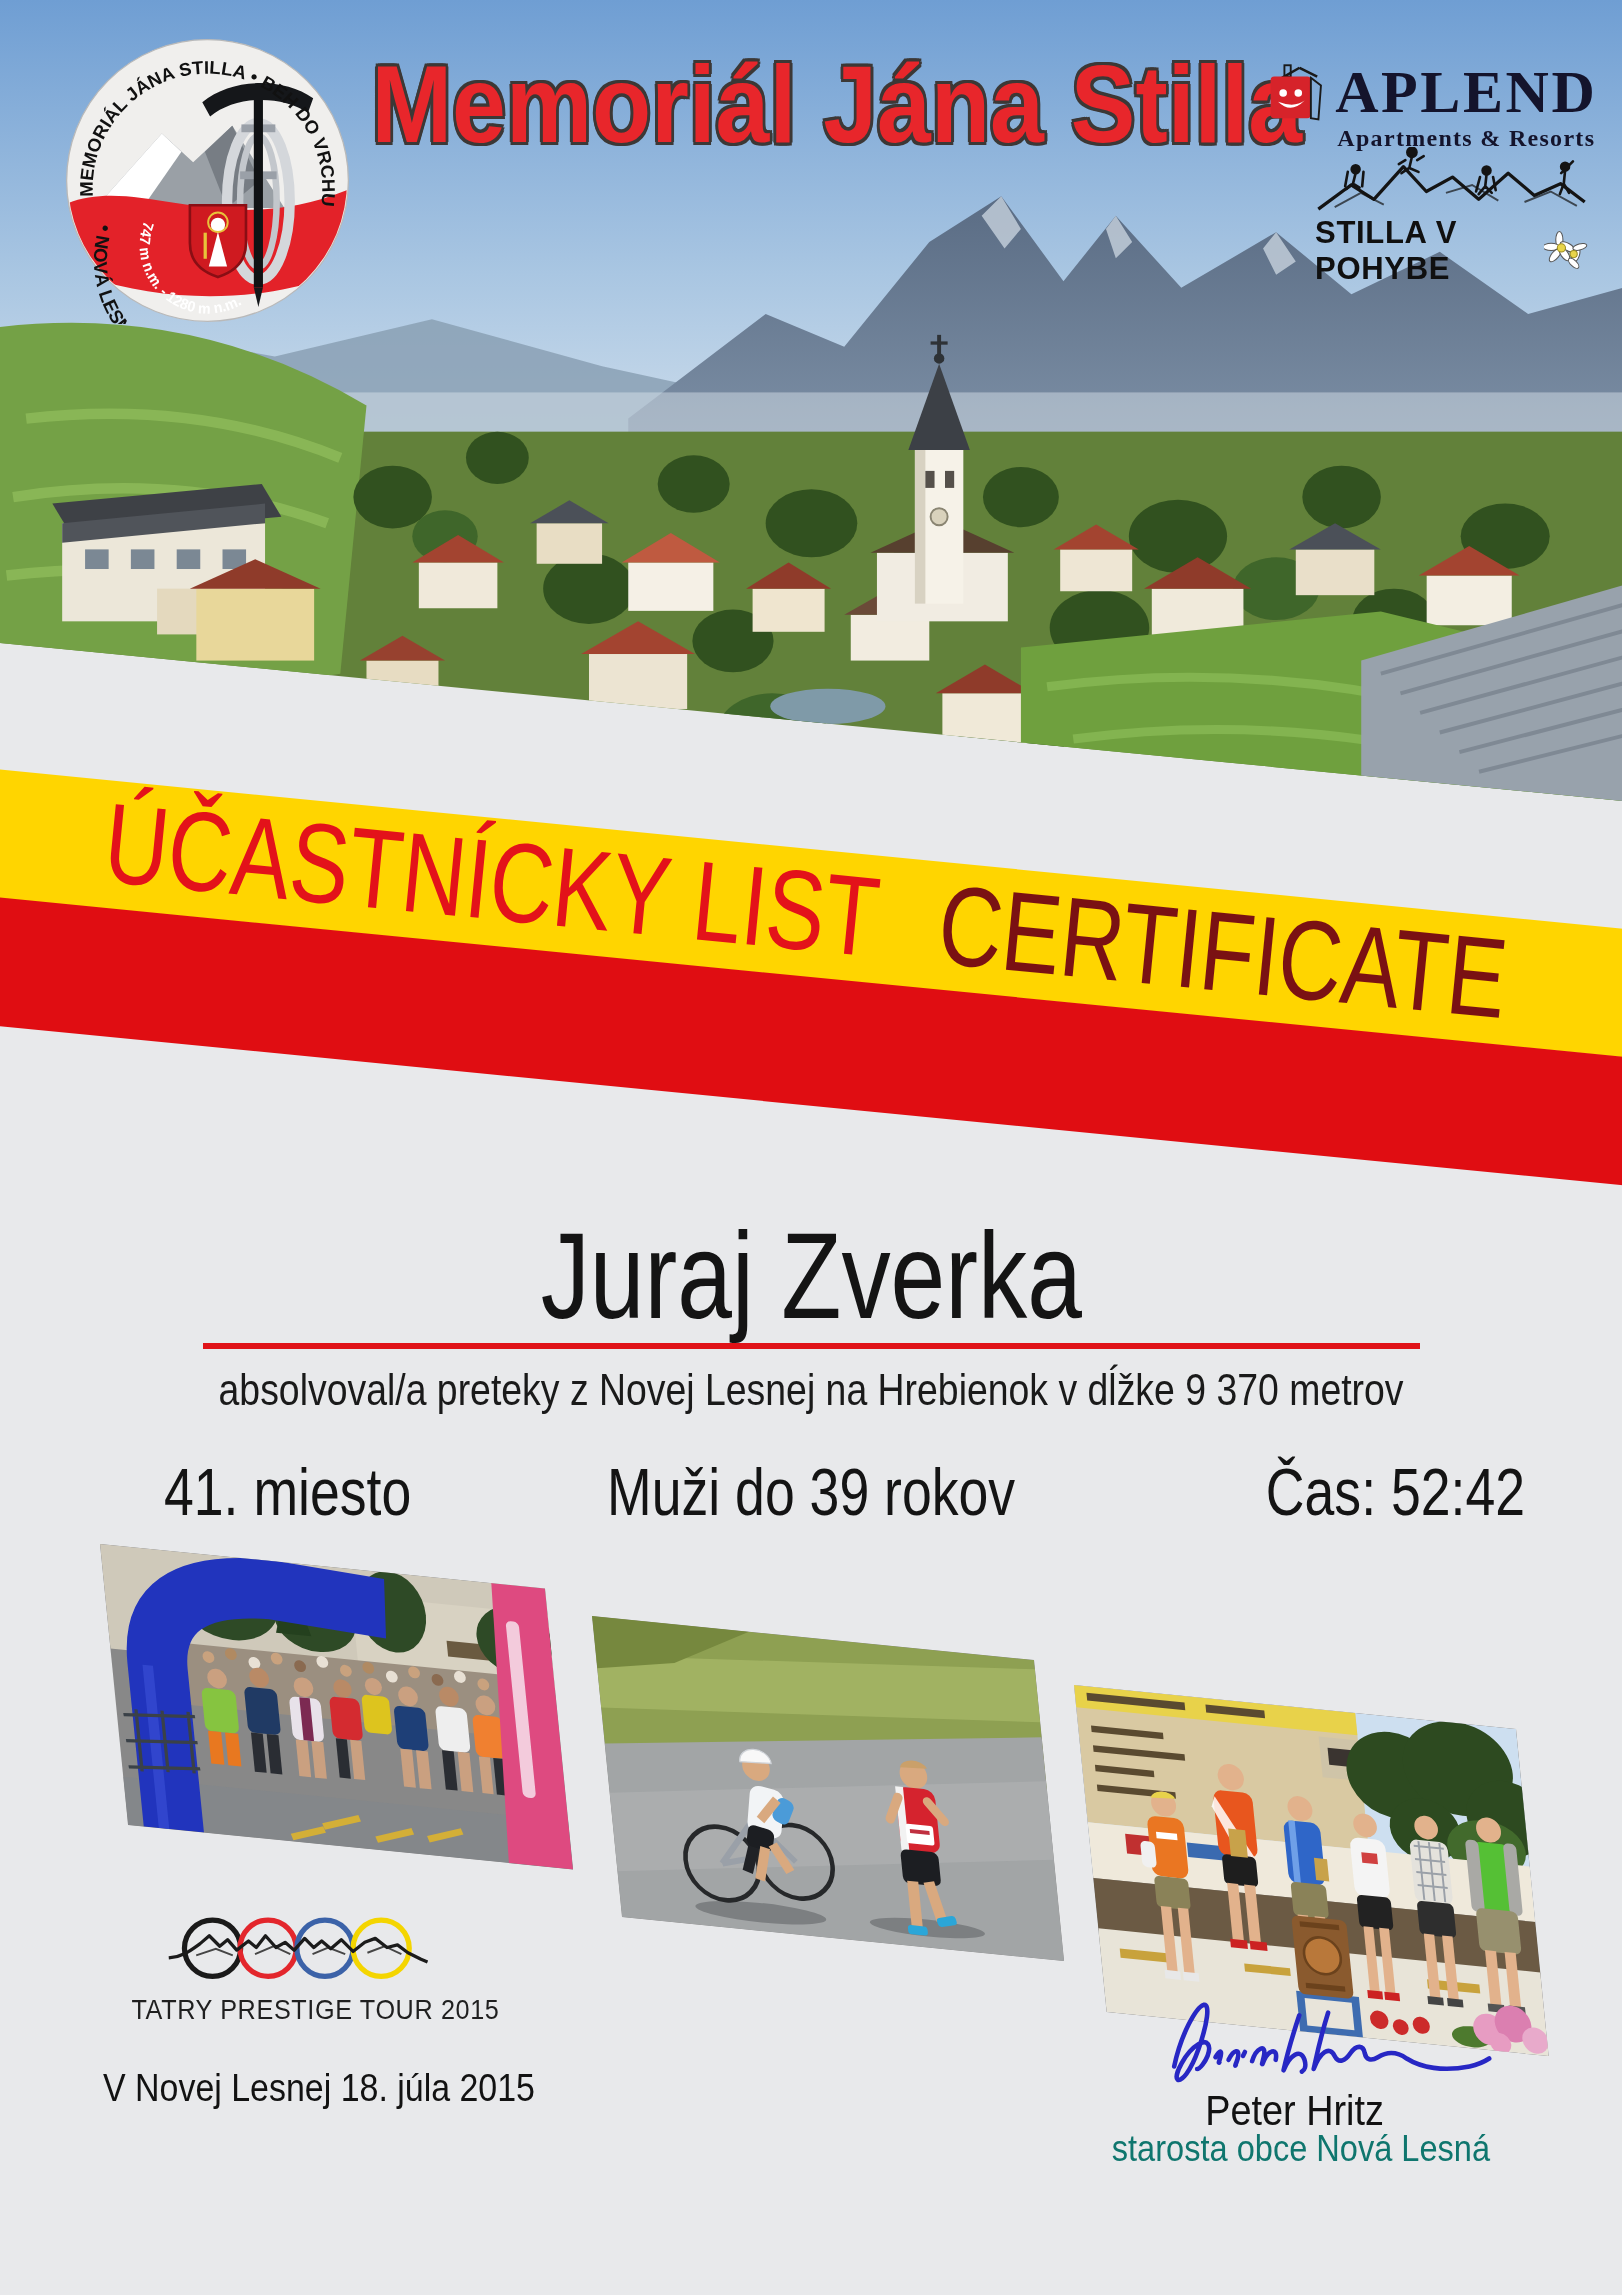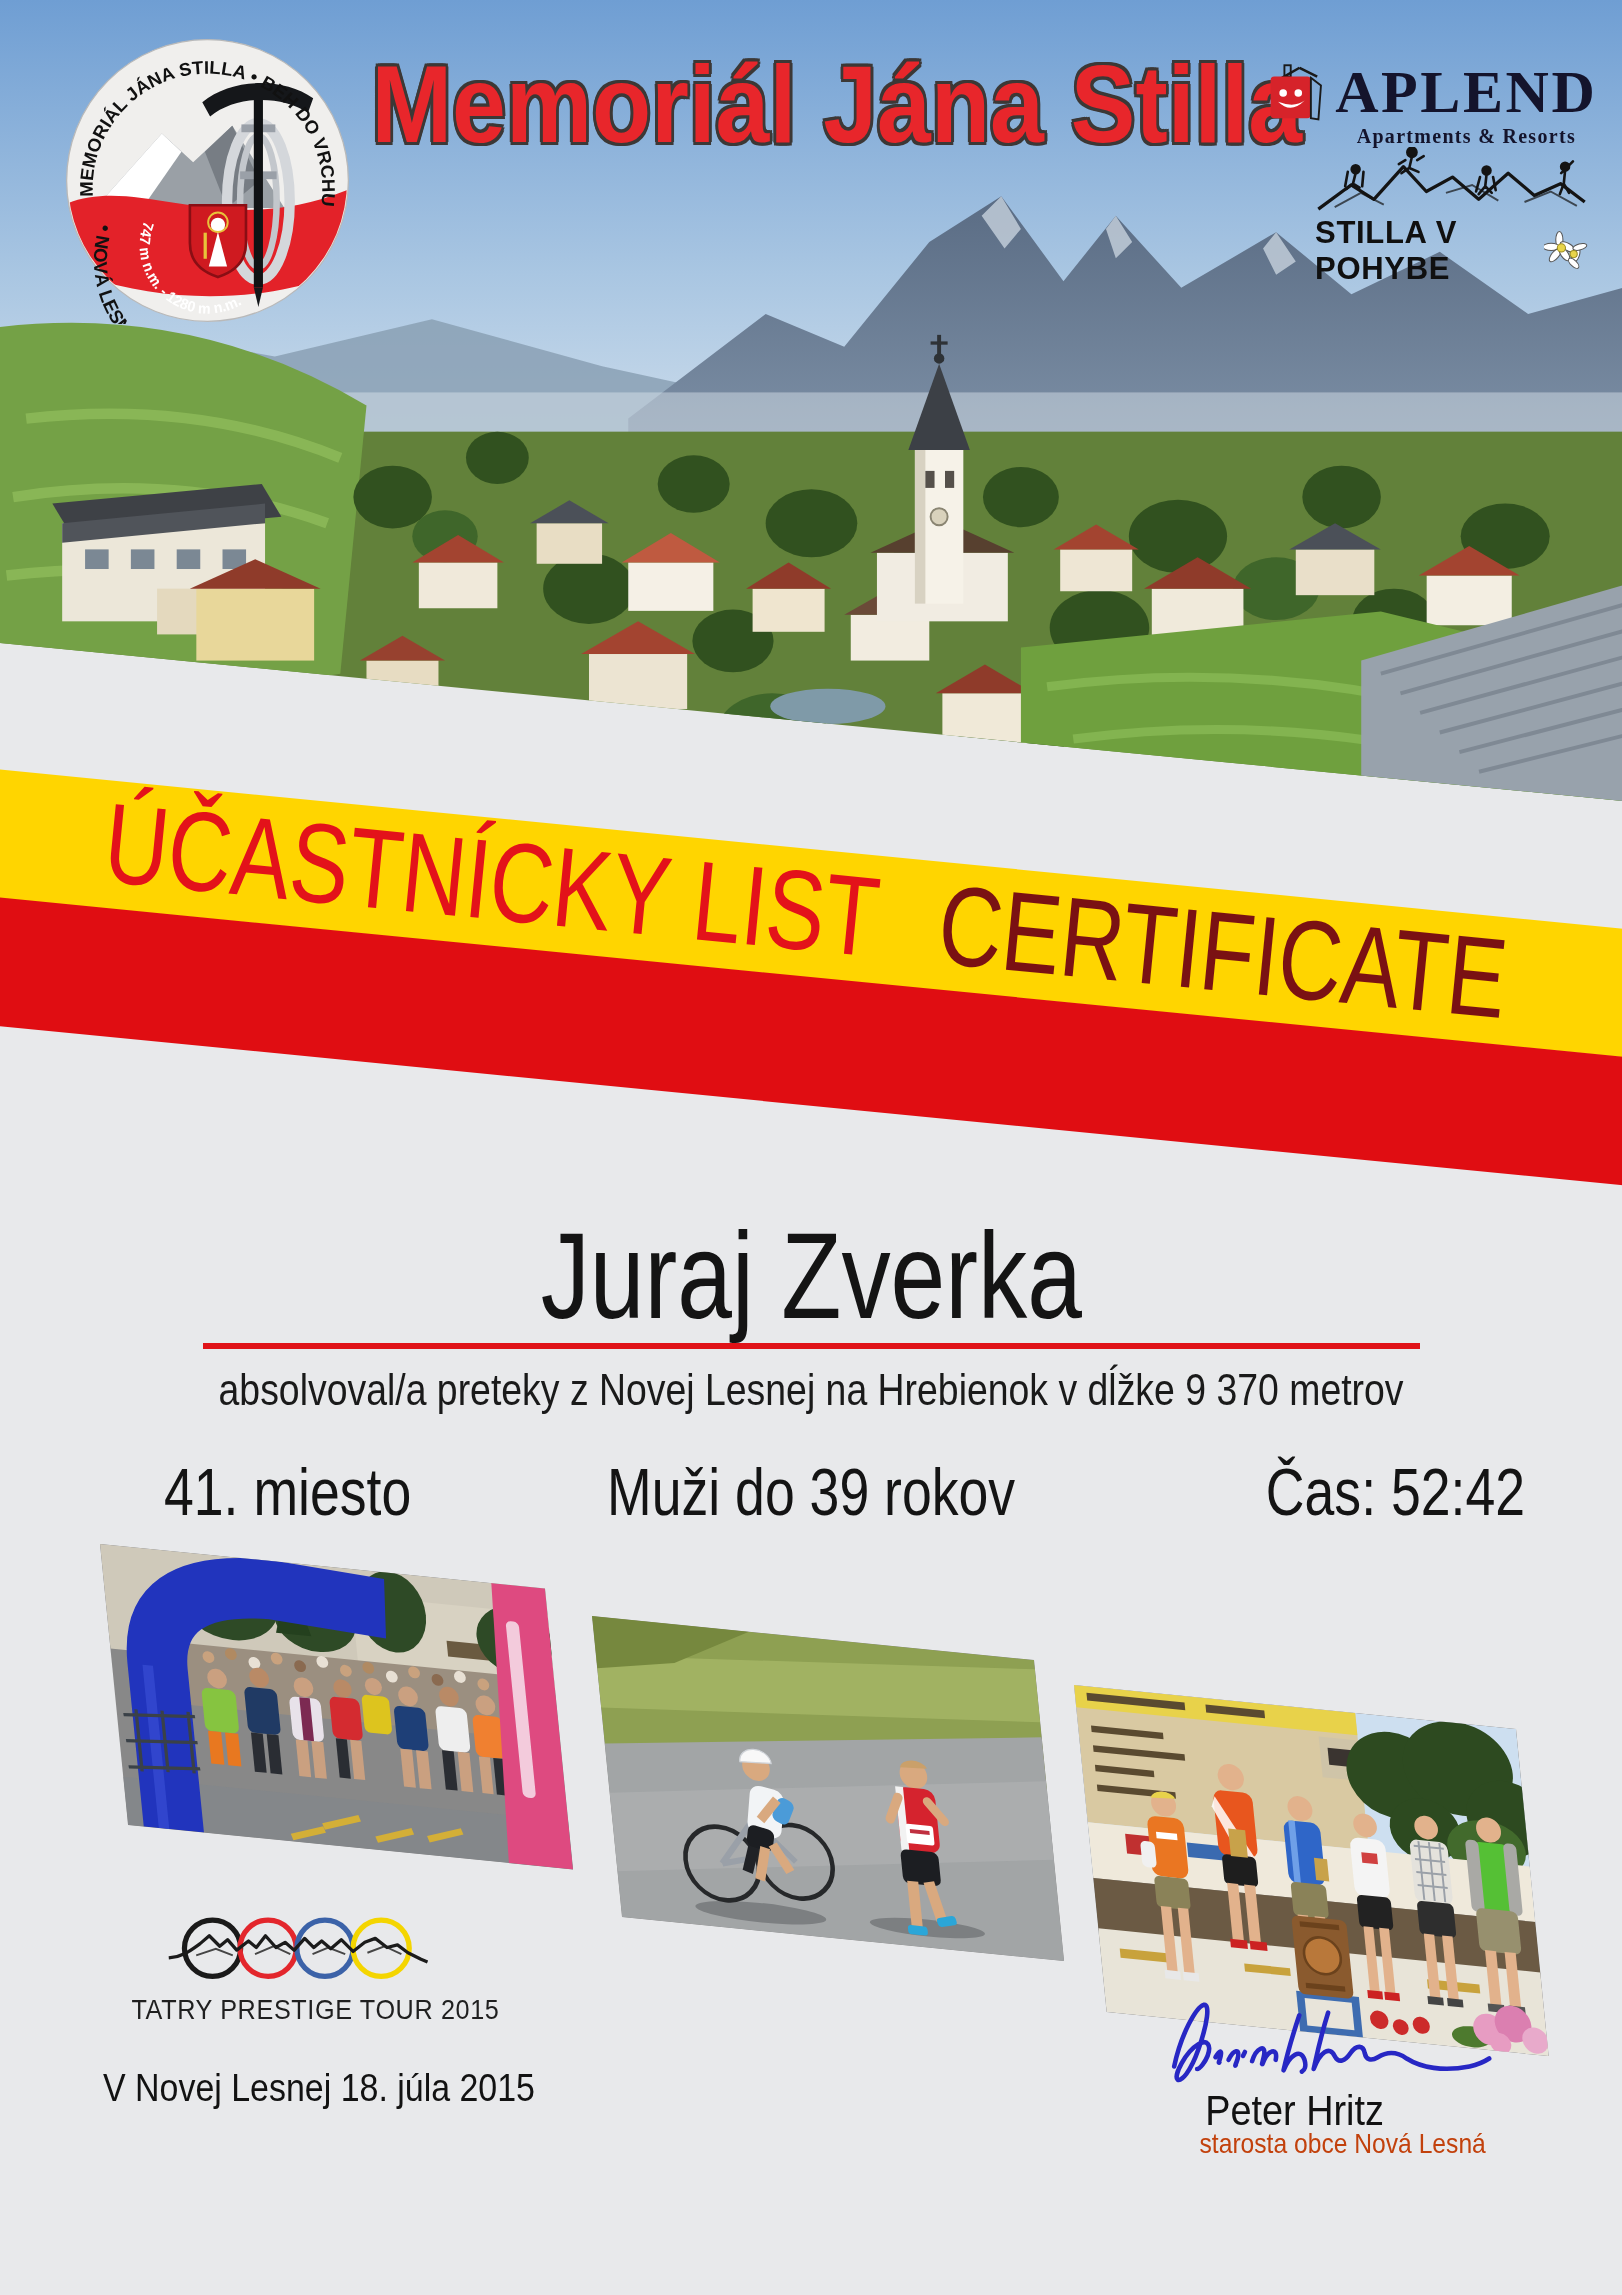--- a/index.html
+++ b/index.html
@@ -21,21 +21,21 @@
   .title-main{font-size:110px;font-weight:bold;line-height:1.05;
       text-shadow:-3.3px 0 #3c3836,3.3px 0 #3c3836,0 -3.3px #3c3836,0 3.3px #3c3836,
                   -2.6px -2.6px #3c3836,2.6px 2.6px #3c3836,-2.6px 2.6px #3c3836,2.6px -2.6px #3c3836;}
   .title-sub{font-size:60px;font-weight:bold;line-height:1.1;margin-top:5.2px;
       text-shadow:-2.6px 0 #3c3836,2.6px 0 #3c3836,0 -2.6px #3c3836,0 2.6px #3c3836,
                   -2px -2px #3c3836,2px 2px #3c3836,-2px 2px #3c3836,2px -2px #3c3836;}
   .aplend{left:1263px;top:64px;width:340px;height:85px;display:flex;align-items:flex-start;}
   .aplend-house{width:63px;height:63px;flex:0 0 auto;}
   .aplend-txt{margin-left:9.2px;color:#14142c;}
   .aplend-name{font-family:"Liberation Serif",serif;font-weight:bold;font-size:60px;line-height:0.95;letter-spacing:2.6px;}
-  .aplend-tag{font-family:"Liberation Serif",serif;font-weight:bold;font-size:20px;letter-spacing:1.3px;margin-top:3.9px;text-align:center;}
+  .aplend-tag{font-family:"Liberation Serif",serif;font-weight:bold;font-size:24px;letter-spacing:1.3px;margin-top:3.9px;text-align:center;}
   .tvp{left:1315px;top:147px;width:275px;text-align:left;}
   .tvp svg{display:block;}
   .tvp-label{font-size:31px;font-weight:bold;color:#101010;letter-spacing:0.7px;margin-top:-3.9px;display:flex;align-items:center;}
 
   
   .band{left:-26px;width:1858px;height:128px;transform-origin:0 0;transform:rotate(5.6deg);}
   .band-yellow{top:767px;background:#ffd500;}
   .band-red{top:895px;background:#e00d12;}
   .band-label{position:absolute;bottom:9.2px;font-size:113px;line-height:1;font-weight:normal;
               transform:scaleX(0.78);transform-origin:left bottom;white-space:nowrap;}
@@ -57,21 +57,21 @@
   .photo1{left:100px;top:1544px;width:445px;height:281px;}
   .photo2{left:592px;top:1616px;width:442px;height:301px;}
   .photo3{left:1074px;top:1685px;width:442px;height:327px;}
 
   
   .rings{left:157px;top:1907px;width:281px;height:85px;}
   .tour-label{left:111px;top:1994px;width:366px;text-align:center;font-size:28px;color:#1f1f1f;letter-spacing:0.7px;}
   .dateline{left:103px;top:2066px;width:589px;font-size:39px;color:#121212;text-align:left;}
   .signature{left:1112px;top:1989px;width:406px;height:105px;}
   .signer-name{left:1112px;top:2086px;width:366px;text-align:center;font-size:43px;color:#121212;text-decoration:underline;}
-  .signer-title{left:1086px;top:2128px;width:419px;text-align:right;font-size:28px;color:#c2410c;}
+  .signer-title{left:1086px;top:2128px;width:419px;text-align:center;font-size:37px;color:#0f766e;}
 </style>
 </head>
 <body>
 
 <div class="abs panorama">
   <svg viewBox="0 0 2480 1240" preserveAspectRatio="none">
     <defs>
       <linearGradient id="sky" x1="0" y1="0" x2="0" y2="1">
         <stop offset="0" stop-color="#6f9ed3"></stop>
           <stop offset="0.55" stop-color="#a9c6e2"></stop>

